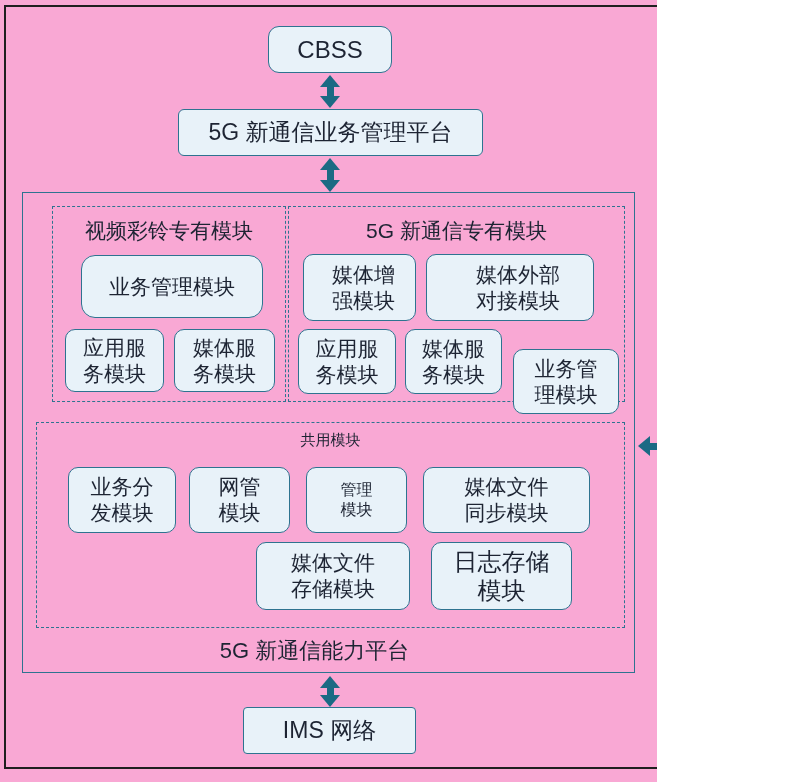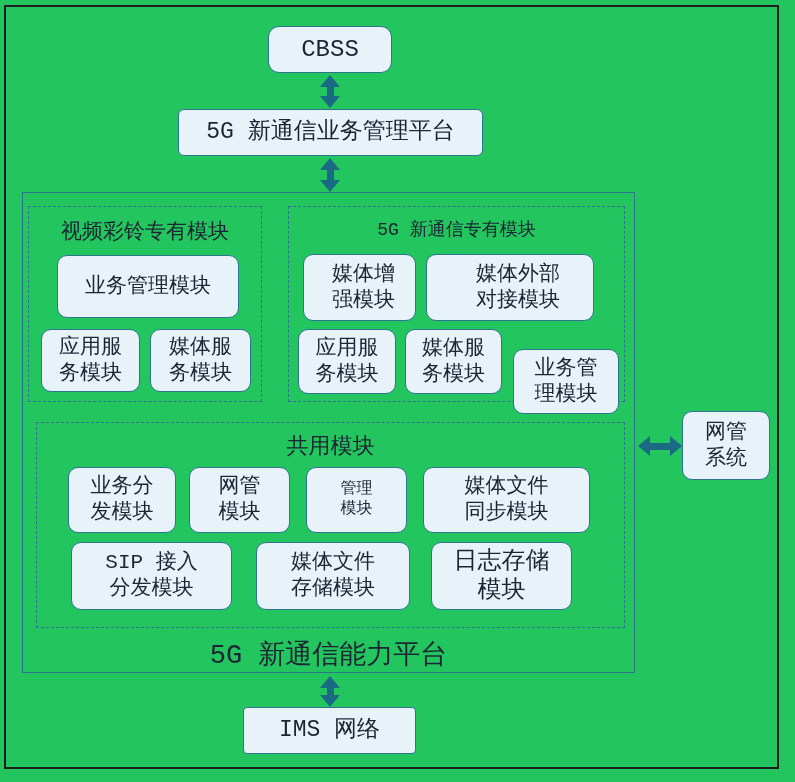--- a/index.html
+++ b/index.html
@@ -4,23 +4,23 @@
 <style>
   :root{
     --fill:#e8f2f9;
     --border:#2e7390;
     --arrow:#1b6a84;
     --text:#1d2433;
   }
   html,body{margin:0;padding:0;background:#ffffff;}
   .stage{
     position:relative;
-    width:795px;height:782px;
-    background:#22c55e;
-    font-family:Liberation Mono, monospace;
+    width:657px;height:782px;
+    background:#f9a8d4;
+    font-family:Liberation Sans, sans-serif;
     color:var(--text);
     overflow:hidden;
   }
   .frame{
     position:absolute;
     left:4px;top:5px;width:775px;height:764px;
     border:2px solid #1f1f1f;
     box-sizing:border-box;
   }
   .box{
@@ -93,62 +93,60 @@
   <div class="box" style="left:178px;top:109px;width:305px;height:47px;font-size:23px;border-radius:6px;">5G 新通信业务管理平台</div>
 
   <div class="varrow" style="left:320px;top:158px;height:34px;">
     <i class="tri up"></i>
       <i class="stem"></i>
       <i class="tri down"></i>
   </div>
 
   <div class="container-frame" style="left:22px;top:192px;width:613px;height:481px;"></div>
 
-  <div class="dashed-section" style="left:28px;top:206px;width:234px;height:196px;">
+  <div class="dashed-section" style="left:52px;top:206px;width:234px;height:196px;">
     <div class="section-title" style="top:10px;font-size:21px;">视频彩铃专有模块</div>
-    <div class="box" style="left:28px;top:48px;width:182px;height:63px;font-size:21px;">业务管理模块</div>
+    <div class="box" style="left:28px;top:48px;width:182px;height:63px;font-size:21px;border-radius:14px;">业务管理模块</div>
     <div class="box" style="left:12px;top:122px;width:99px;height:63px;font-size:21px;">应用服
 务模块</div>
     <div class="box" style="left:121px;top:122px;width:101px;height:63px;font-size:21px;">媒体服
 务模块</div>
   </div>
 
   <div class="dashed-section" style="left:288px;top:206px;width:337px;height:196px;">
-    <div class="section-title" style="top:10px;font-size:18px;">5G 新通信专有模块</div>
+    <div class="section-title" style="top:10px;font-size:21px;">5G 新通信专有模块</div>
     <div class="box" style="left:14px;top:47px;width:113px;height:67px;font-size:21px;padding-left:8px;">媒体增
 强模块</div>
     <div class="box" style="left:137px;top:47px;width:168px;height:67px;font-size:21px;padding-left:16px;">媒体外部
 对接模块</div>
     <div class="box" style="left:9px;top:122px;width:98px;height:65px;font-size:21px;">应用服
 务模块</div>
     <div class="box" style="left:116px;top:122px;width:97px;height:65px;font-size:21px;">媒体服
 务模块</div>
     <div class="box" style="left:224px;top:122px;width:106px;height:65px;font-size:21px;margin-top:20px;">业务管
 理模块</div>
   </div>
 
   <div class="dashed-section" style="left:36px;top:422px;width:589px;height:206px;">
-    <div class="section-title" style="top:8px;font-size:22px;">共用模块</div>
+    <div class="section-title" style="top:8px;font-size:15px;">共用模块</div>
     <div class="box" style="left:31px;top:44px;width:108px;height:66px;font-size:21px;">业务分
 发模块</div>
     <div class="box" style="left:152px;top:44px;width:101px;height:66px;font-size:21px;">网管
 模块</div>
     <div class="box" style="left:269px;top:44px;width:101px;height:66px;font-size:16px;">管理
 模块</div>
     <div class="box" style="left:386px;top:44px;width:167px;height:66px;font-size:21px;">媒体文件
 同步模块</div>
-    <div class="box" style="left:34px;top:119px;width:161px;height:68px;font-size:21px;">SIP 接入
-分发模块</div>
     <div class="box" style="left:219px;top:119px;width:154px;height:68px;font-size:21px;">媒体文件
 存储模块</div>
     <div class="box" style="left:394px;top:119px;width:141px;height:68px;font-size:24px;">日志存储
 模块</div>
   </div>
 
-  <div class="plain-label" style="left:22px;top:636px;width:613px;font-size:27px;">5G 新通信能力平台</div>
+  <div class="plain-label" style="left:8px;top:636px;width:613px;font-size:22px;">5G 新通信能力平台</div>
 
   <div class="harrow" style="left:638px;top:436px;width:44px;">
     <i class="tri left"></i>
       <i class="stem"></i>
       <i class="tri right"></i>
   </div>
 
   <div class="box" style="left:682px;top:411px;width:88px;height:69px;font-size:21px;">网管
 系统</div>
 

